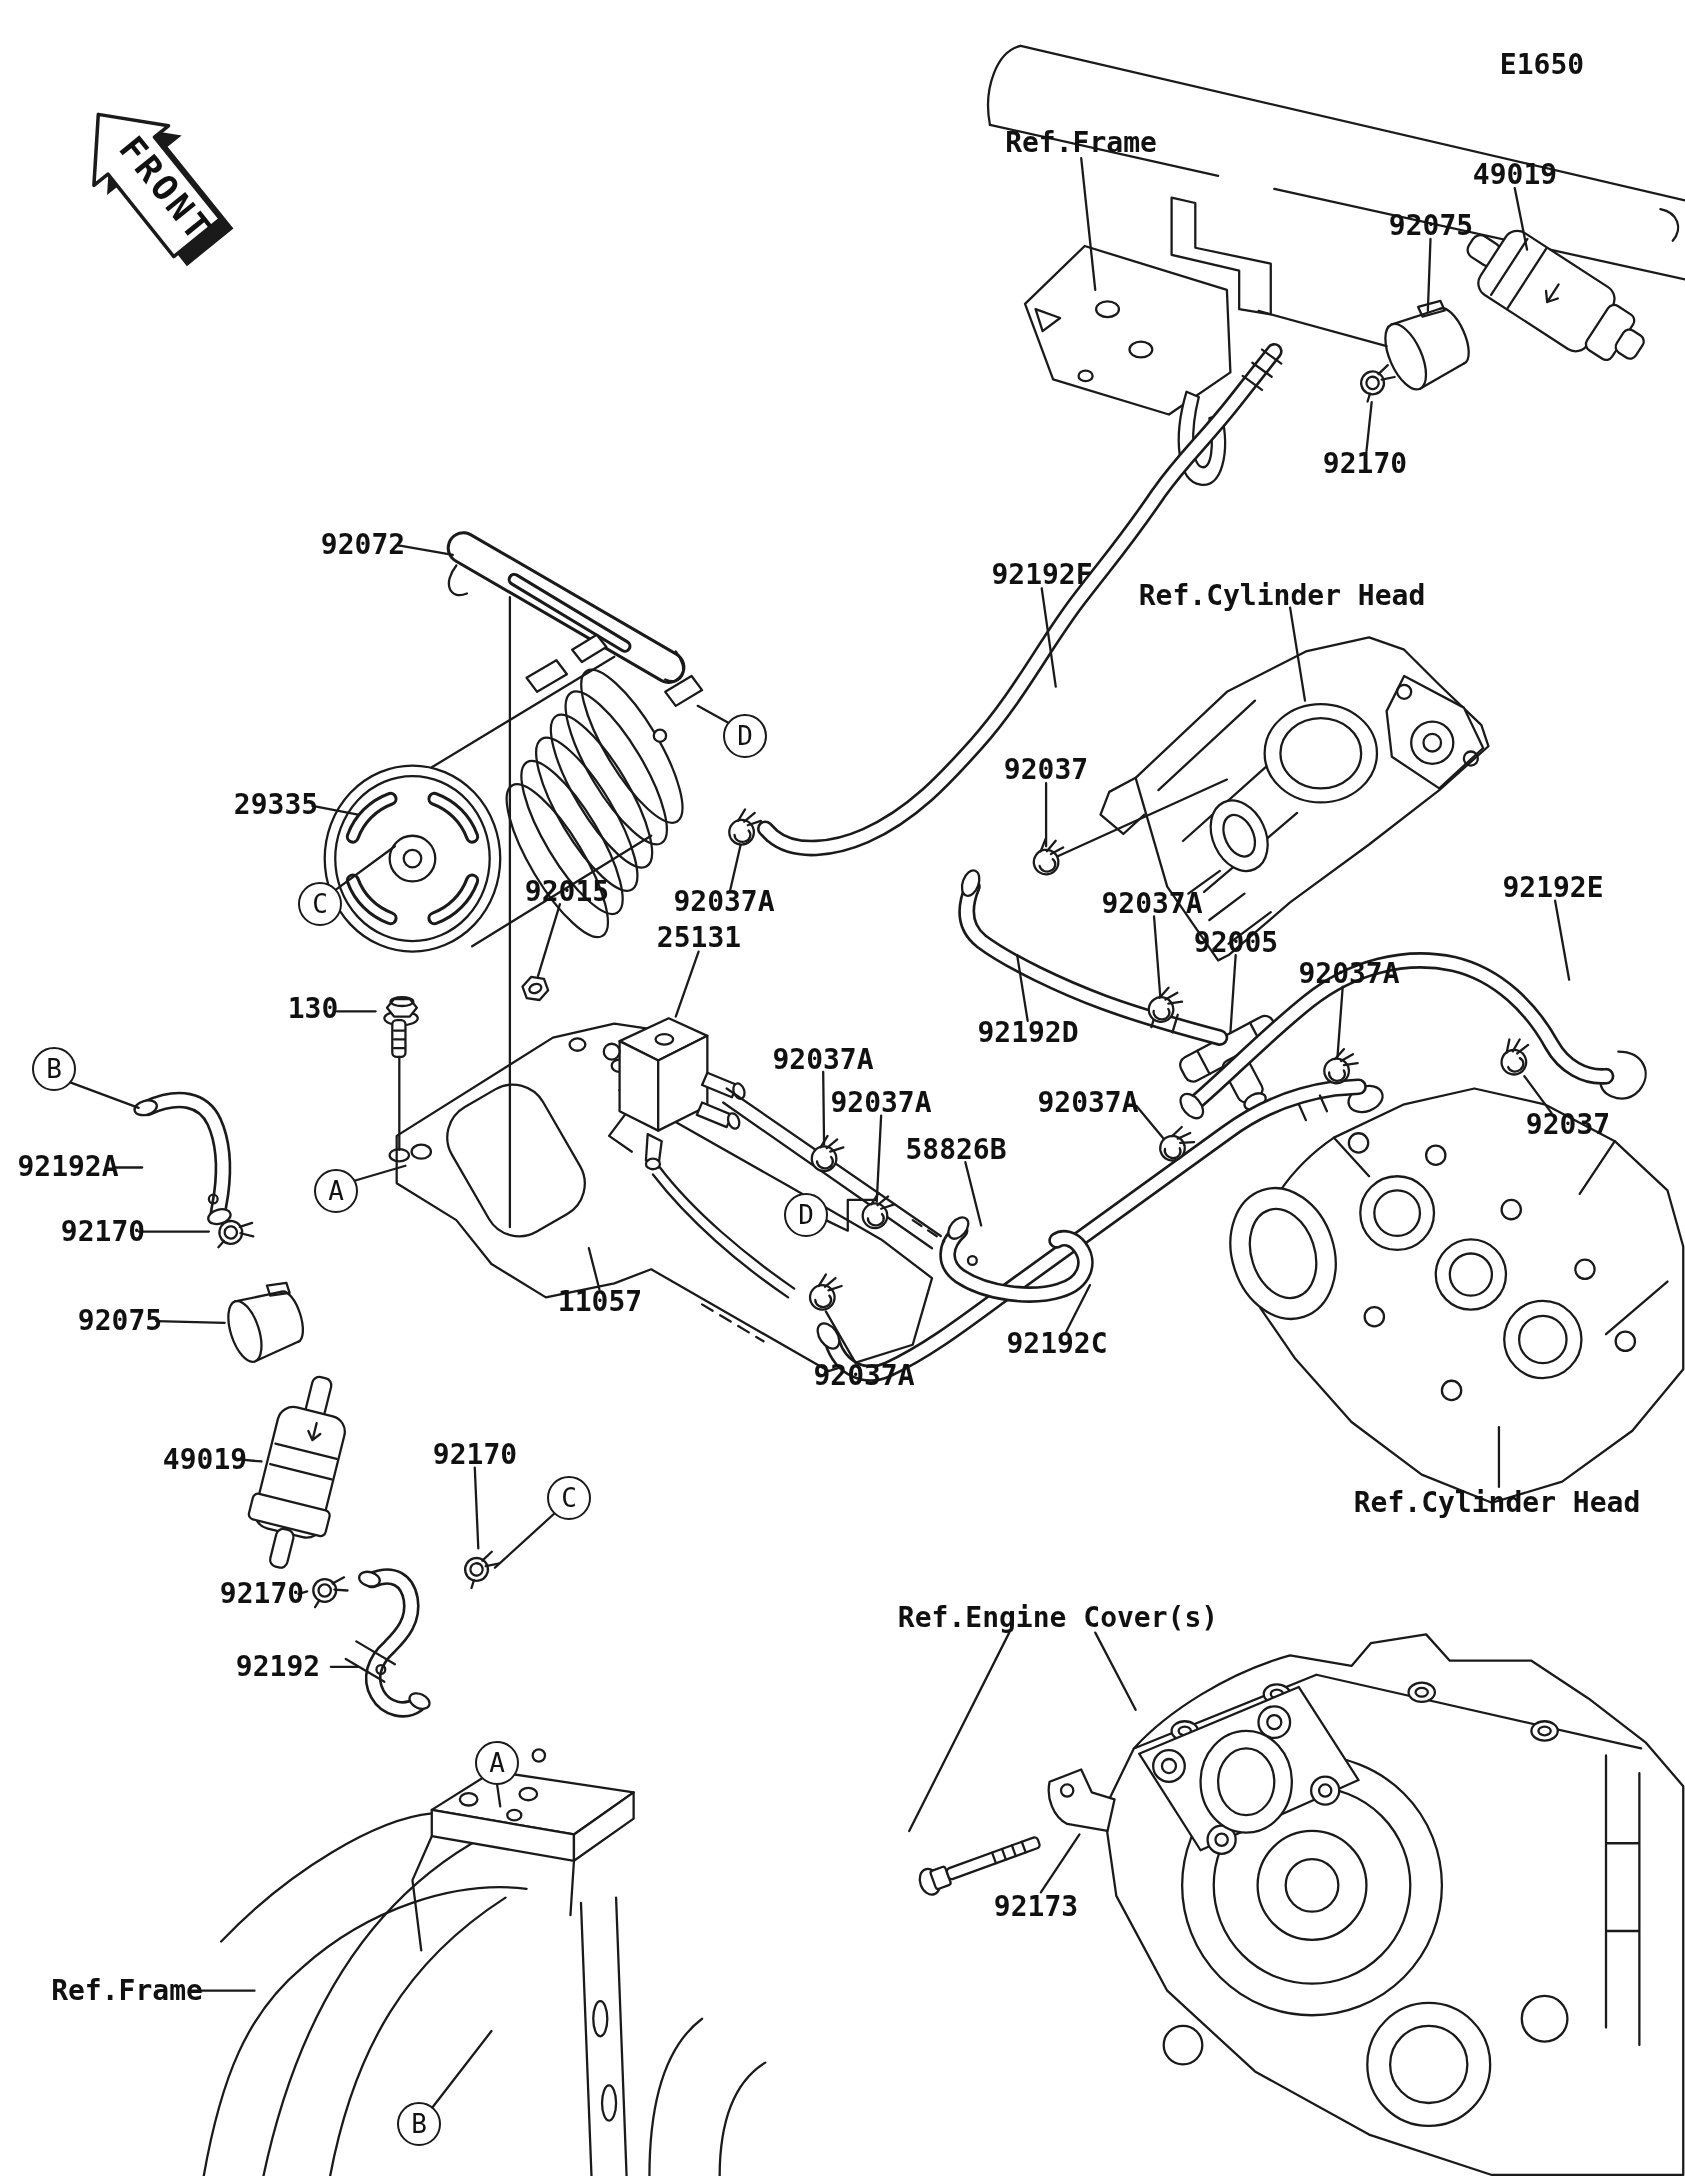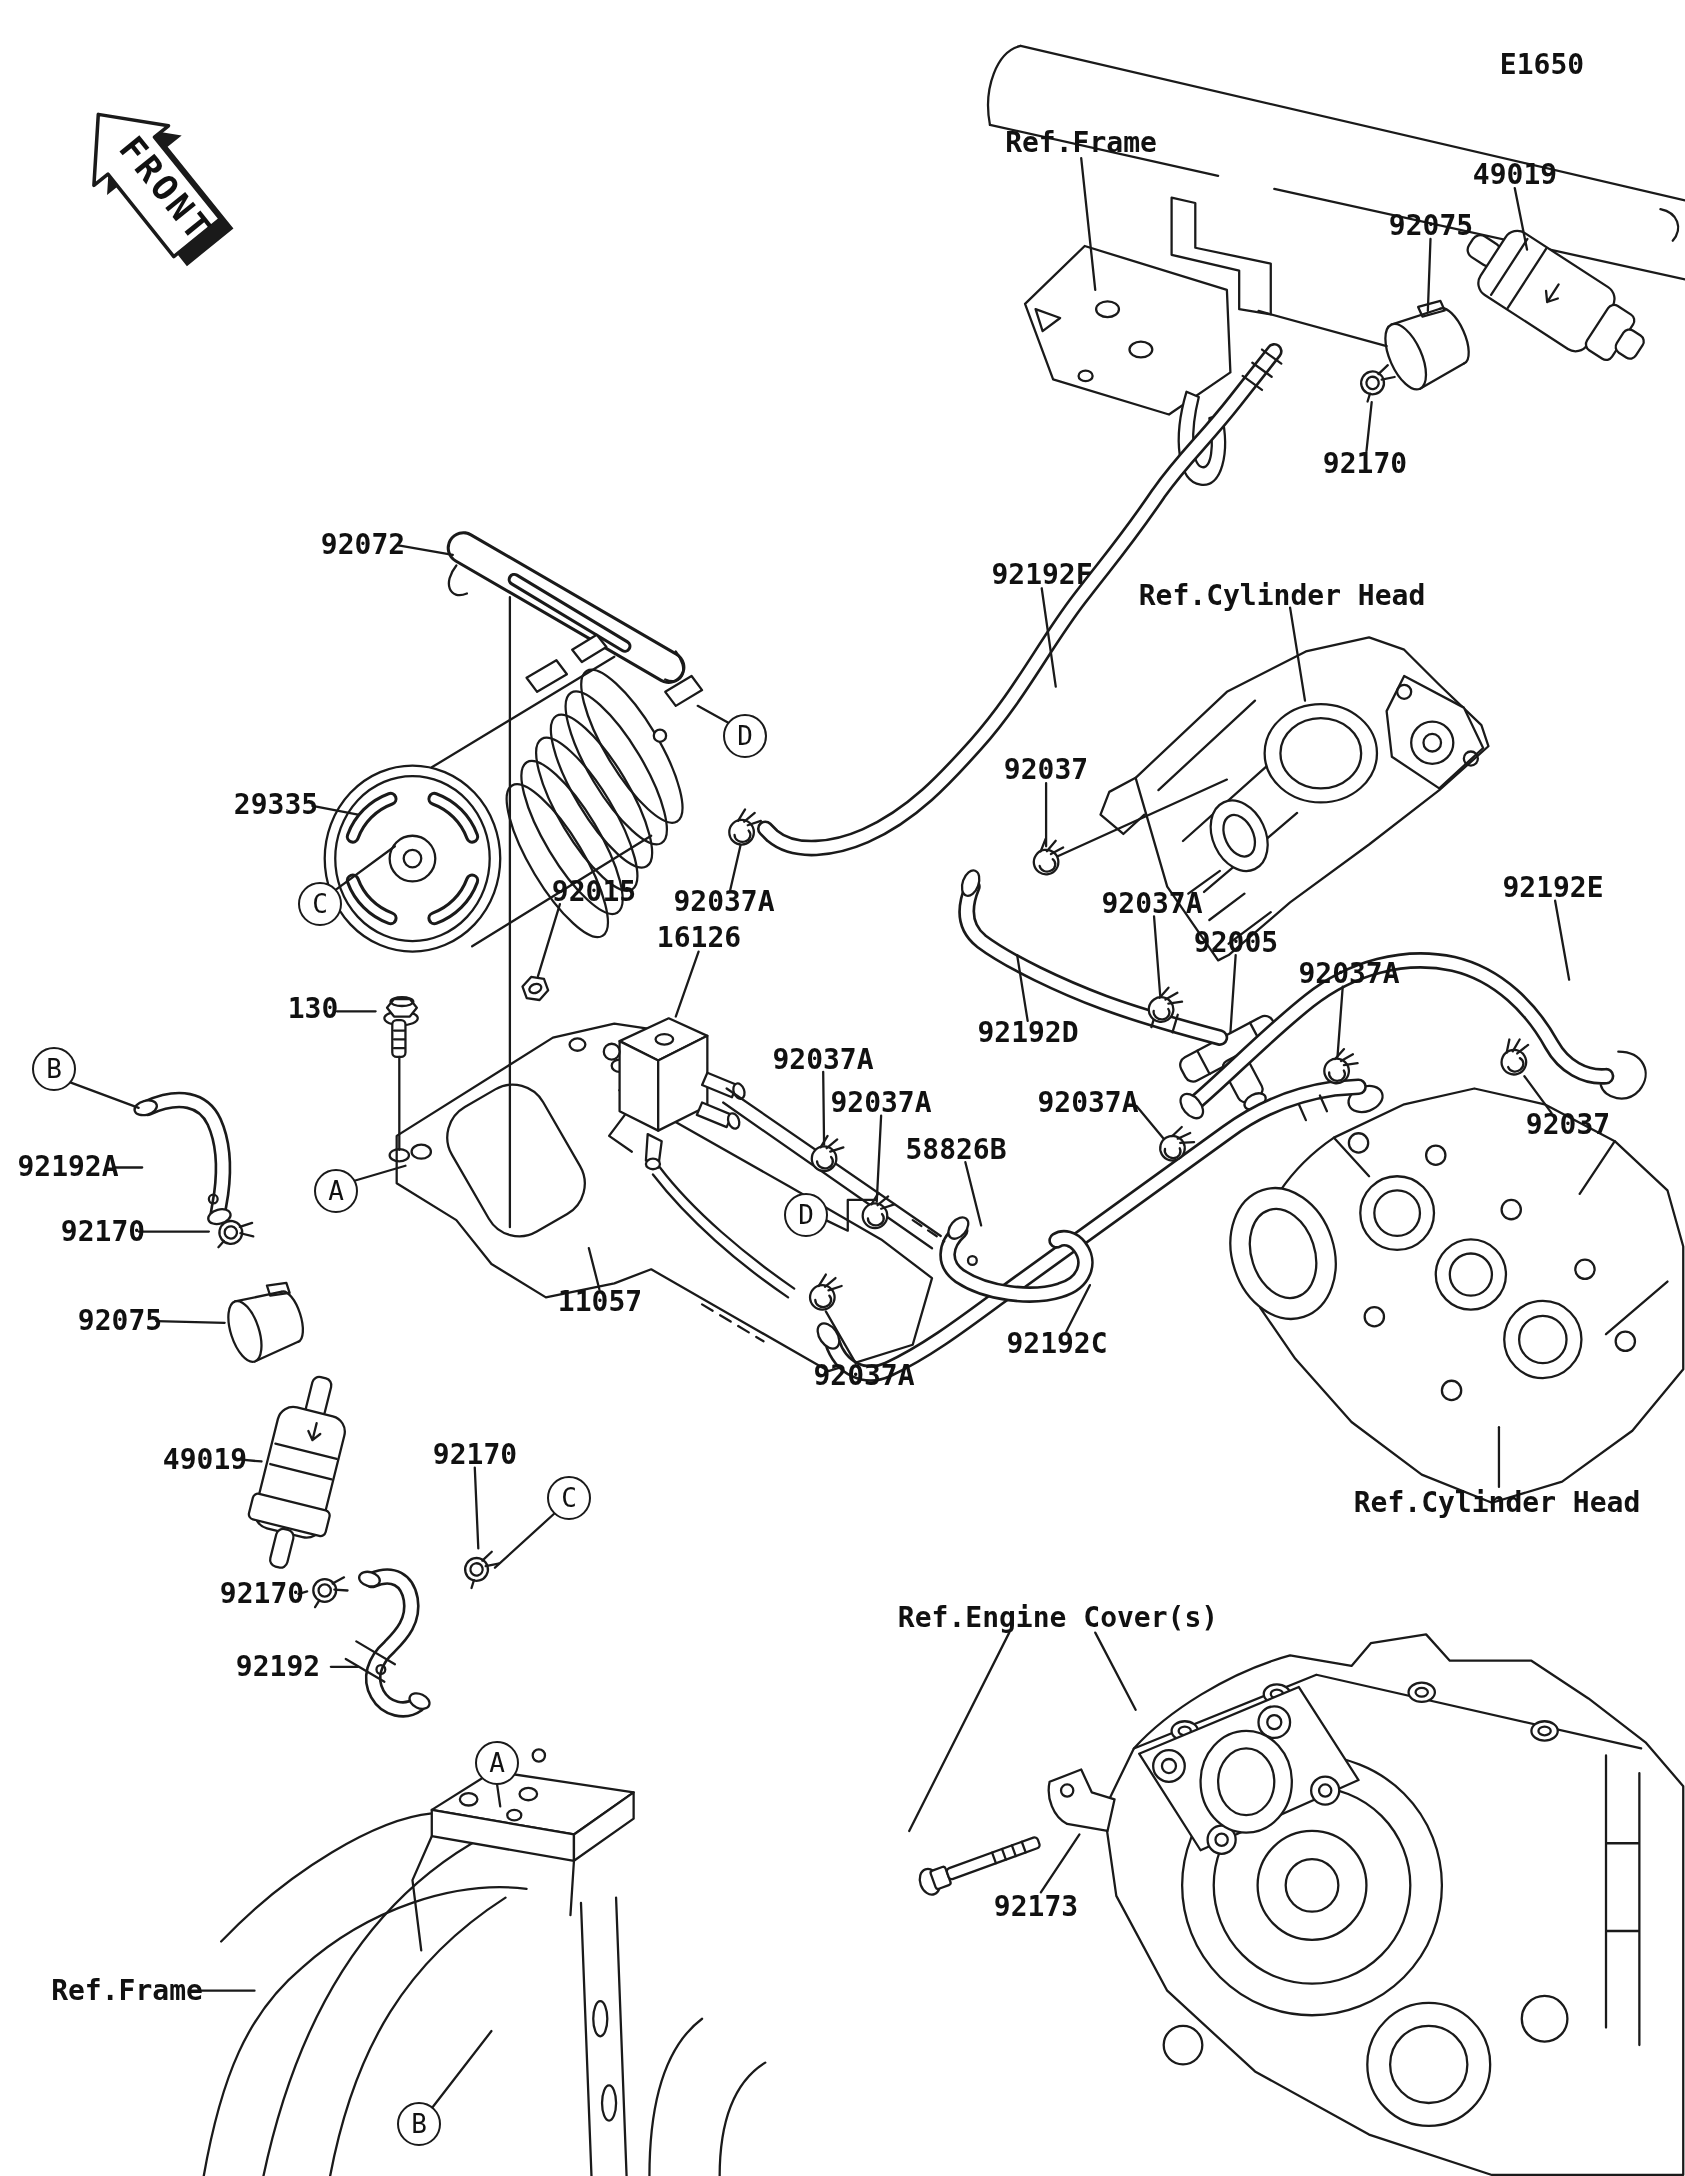--- a/index.html
+++ b/index.html
@@ -430,24 +430,24 @@
 <div class="plabel" style="left:1542px;top:65px">E1650</div>
 <div class="plabel" style="left:1081px;top:143px">Ref.Frame</div>
 <div class="plabel" style="left:1515px;top:175px">49019</div>
 <div class="plabel" style="left:1431px;top:226px">92075</div>
 <div class="plabel" style="left:1365px;top:464px">92170</div>
 <div class="plabel" style="left:363px;top:545px">92072</div>
 <div class="plabel" style="left:1042px;top:575px">92192F</div>
 <div class="plabel" style="left:1282px;top:596px">Ref.Cylinder Head</div>
 <div class="plabel" style="left:276px;top:805px">29335</div>
 <div class="plabel" style="left:1046px;top:770px">92037</div>
-<div class="plabel" style="left:594px;top:892px">92015</div>
+<div class="plabel" style="left:567px;top:892px">92015</div>
 <div class="plabel" style="left:724px;top:902px">92037A</div>
 <div class="plabel" style="left:1553px;top:888px">92192E</div>
-<div class="plabel" style="left:699px;top:938px">16126</div>
+<div class="plabel" style="left:699px;top:938px">25131</div>
 <div class="plabel" style="left:1152px;top:904px">92037A</div>
 <div class="plabel" style="left:1236px;top:943px">92005</div>
 <div class="plabel" style="left:1349px;top:974px">92037A</div>
 <div class="plabel" style="left:313px;top:1009px">130</div>
 <div class="plabel" style="left:1028px;top:1033px">92192D</div>
 <div class="plabel" style="left:823px;top:1060px">92037A</div>
 <div class="plabel" style="left:881px;top:1103px">92037A</div>
 <div class="plabel" style="left:1088px;top:1103px">92037A</div>
 <div class="plabel" style="left:1568px;top:1125px">92037</div>
 <div class="plabel" style="left:956px;top:1150px">58826B</div>

